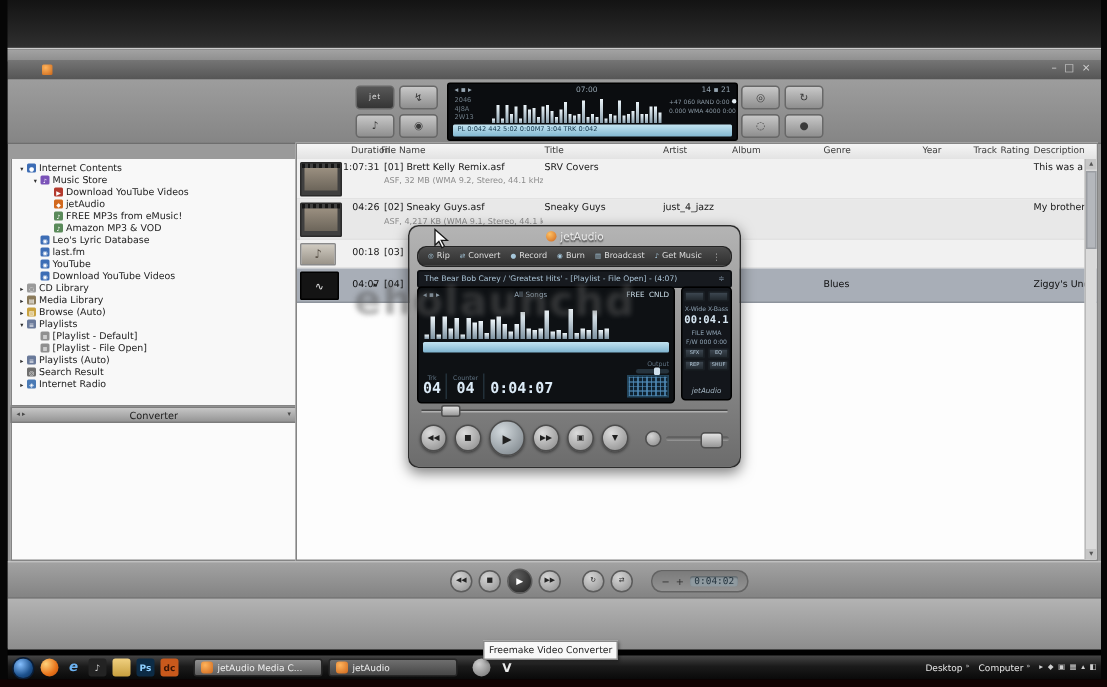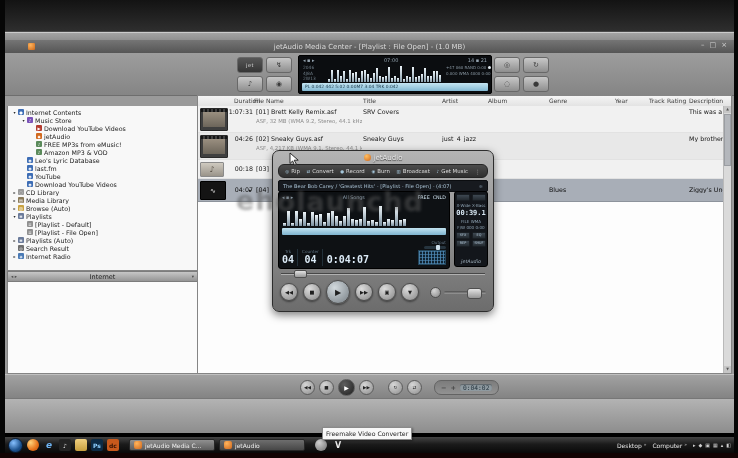--- a/index.html
+++ b/index.html
@@ -137,21 +137,20 @@
 </style>
 </head>
 <body>
 
 <div id="top-band"></div>
 <div id="desktop-strip"></div>
 
 <div id="app">
   <div id="titlebar">
     <span id="app-icon"></span>
-    <span>jetAudio Media Center - [Playlist : File Open] - (1.0 MB)</span>
     <span id="win-controls">
       <span>–</span>
       <span>□</span>
       <span>×</span>
     </span>
   </div>
 
   <div id="deck">
     <div id="deck-left" class="btn-grid">
         <div class="deck-btn dark">jet</div>
@@ -317,21 +316,21 @@
           <span>Search Result</span>
         </div>
         <div class="tree-row" style="padding-left: 3px;">
           <span class="tree-exp">▸</span>
           <span class="tree-ico" style="background: rgb(74, 122, 181);">◈</span>
           <span>Internet Radio</span>
         </div>
       </div>
     <div class="panel-header" id="selected-header">
       <span class="ph-left">◂ ▸</span>
-      <span>Internet</span>
+      <span>Converter</span>
       <span class="ph-right">▾</span>
     </div>
     <div id="selected-panel"></div>
   </div>
 
   <div id="list">
     <div id="list-header">
         <span style="left: 36px; text-align: right;">Duration</span>
         <span style="left: 56px;">File Name</span>
         <span style="left: 165px;">Title</span>
@@ -501,21 +500,21 @@
           <span class="plm-grid"></span>
         </div>
       </div>
     </div>
     <div id="p-lcd-side">
       <span class="side-btns">
         <span class="sbtn"></span>
         <span class="sbtn"></span>
       </span>
       <span><span>X-Wide</span> <span>X-Bass</span></span>
-      <span class="side-dg">00:39.1</span>
+      <span class="side-dg">00:04.1</span>
       <span>FILE WMA</span>
       <span>F/W 000  0:00</span>
       <span class="side-btns">
         <span class="sbtn">SFX</span>
         <span class="sbtn">EQ</span>
       </span>
       <span class="side-btns">
         <span class="sbtn">REP</span>
         <span class="sbtn">SHUF</span>
       </span>

